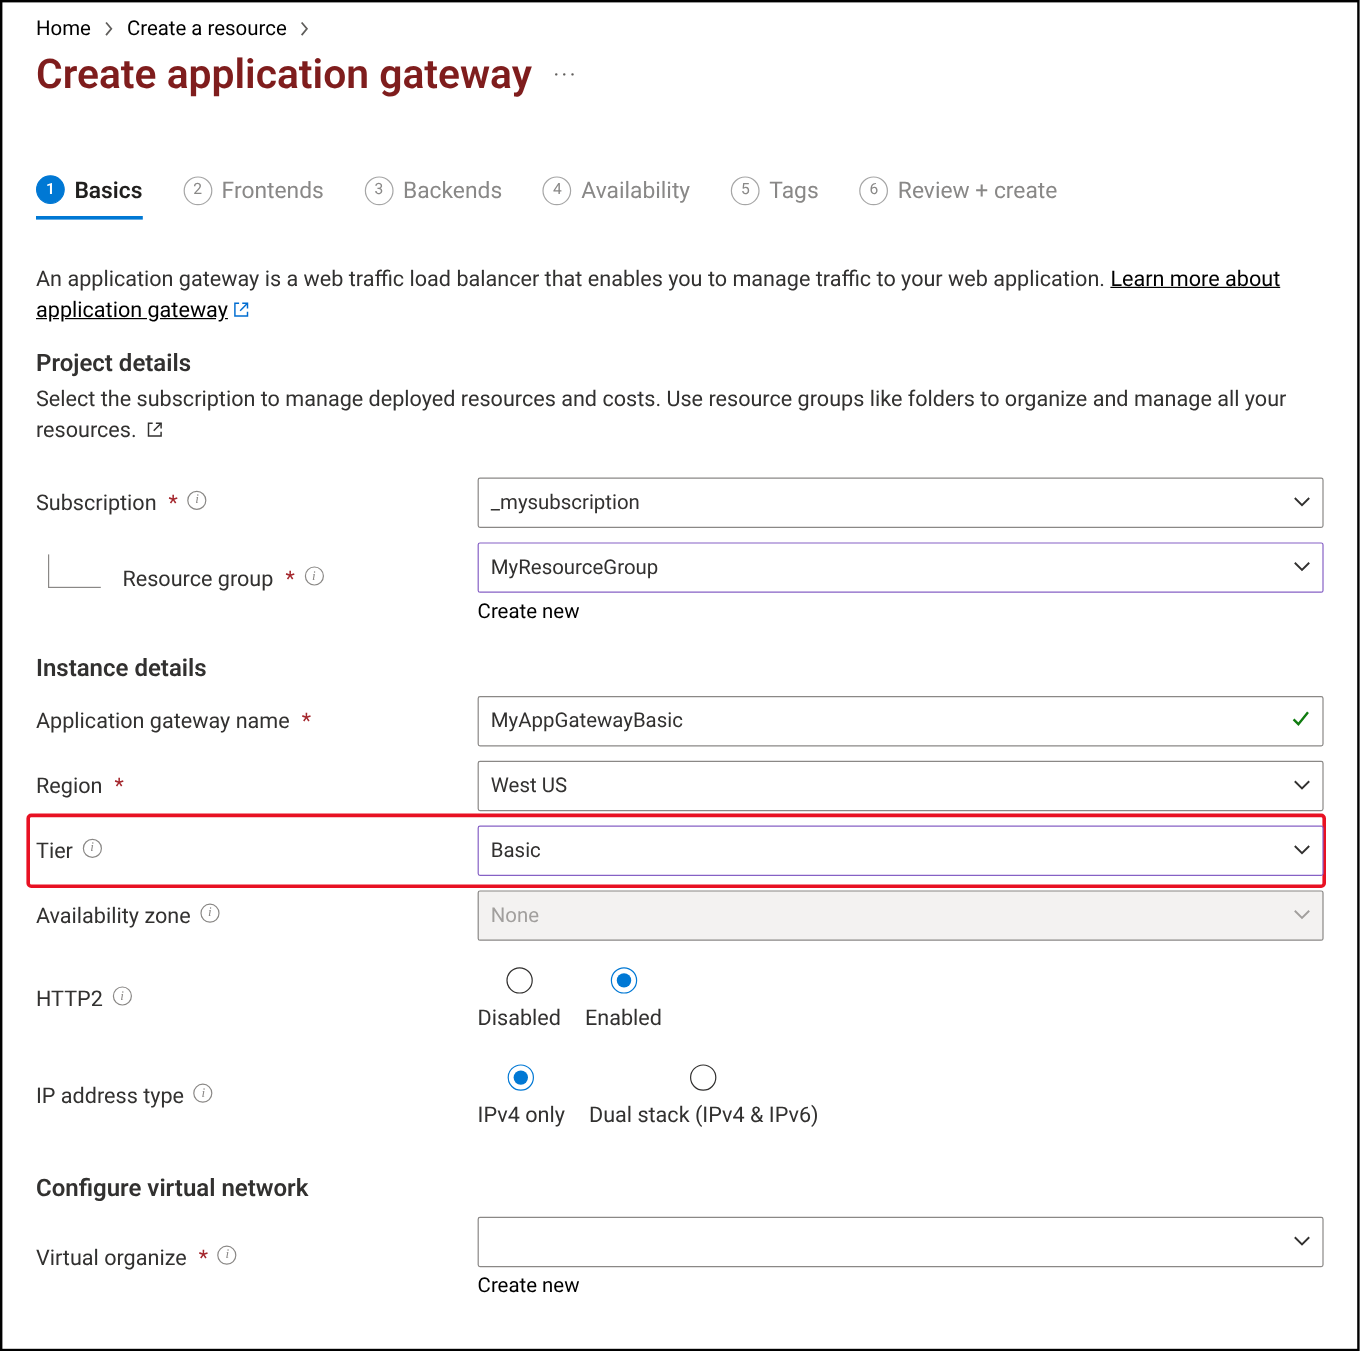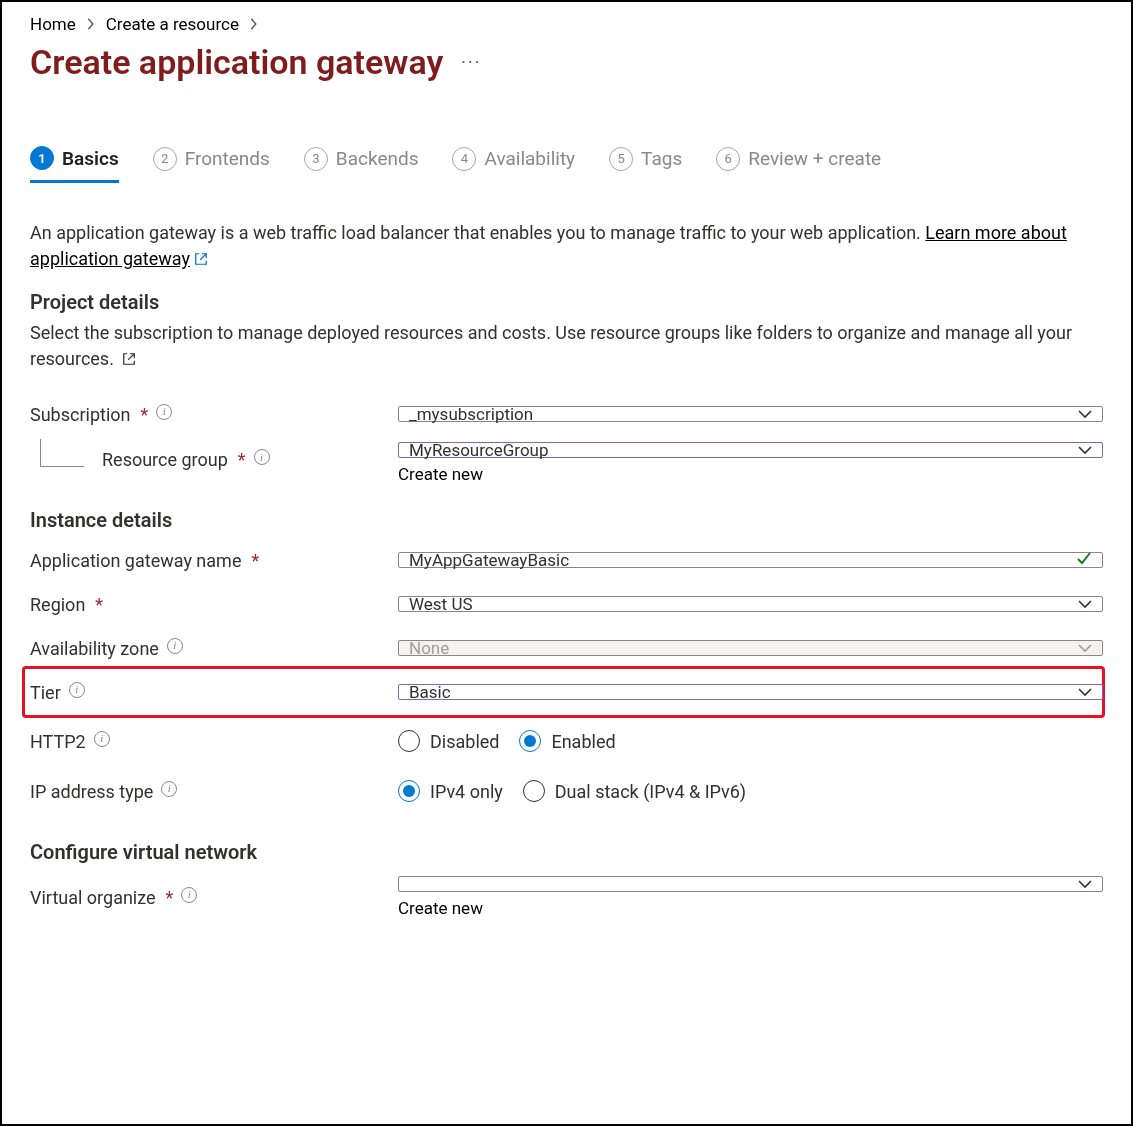--- a/index.html
+++ b/index.html
@@ -56,41 +56,41 @@
   .field-row .label-col { width:368px; flex-shrink:0; display:flex; align-items:flex-start; gap:8px; font-size:18px; }
   .field-row .input-col { flex:1; display:flex; flex-direction:column; }
   .req { color:#a4262c; margin-left:2px; }
   .info-icon { width:16px; height:16px; border-radius:50%; border:1px solid #8a8886; color:#8a8886; font-size:11px; display:inline-flex; align-items:center; justify-content:center; cursor:help; flex-shrink:0;}
   .info-icon::after { content:"i"; font-style: italic; font-family: Georgia, serif; position:relative; top:-0.5px;}
 
   .indent-connector { display:flex; align-items:center; }
   .connector { width:44px; height:28px; border-left:1px solid #8a8886; border-bottom:1px solid #8a8886; margin-left:10px; margin-right:10px; position:relative; top:-10px; }
 
   .select, .text-input {
-    width:100%; height:16px; border:1px solid #8a8886; border-radius:2px;
+    width:100%; height:42px; border:1px solid #8a8886; border-radius:2px;
     background:#fff; font-size:17px; padding:0 36px 0 10px; display:flex; align-items:center;
     position:relative; color:#323130; cursor:pointer;
   }
   .select.disabled { background:#f3f2f1; color:#a19f9d; cursor:not-allowed; }
   .select .caret { position:absolute; right:10px; top:50%; transform:translateY(-50%); }
   .caret svg { width:14px; height:10px; }
   .caret path { stroke:#323130; stroke-width:1.6; fill:none; }
   .select.disabled .caret path { stroke:#a19f9d; }
   .select.purple { border-color:#8661c5; }
 
   .text-input { cursor:text; padding-right:17px;}
   .valid-check { position:absolute; right:10px; top:50%; transform:translateY(-50%); }
   .valid-check svg { width:16px; height:16px; }
   .valid-check path { stroke:#107c10; stroke-width:2; fill:none; }
 
   .under-link { margin-top:6px; font-size:17px; }
 
   
   .radio-group { display:flex; align-items:center; gap:20px; }
-  .radio-item { display:flex; align-items:center; gap:10px; font-size:18px; cursor:pointer; }
+  .radio-item { display:flex; align-items:center; gap:10px; font-size:18px; cursor:pointer;flex-direction:column; }
   .radio-outer { width:22px; height:22px; border-radius:50%; border:1.5px solid #323130; display:flex; align-items:center; justify-content:center; flex-shrink:0;}
   .radio-outer.checked { border-color:#0078d4; }
   .radio-inner { width:12px; height:12px; border-radius:50%; background:#0078d4; }
 
   
   .highlight-row { position:relative; }
   .highlight-overlay {
     position:absolute; left:-8px; right:-2px; top:-4px; bottom:-4px;
     border:3px solid #e81123; border-radius:4px; pointer-events:none;
   }
@@ -231,44 +231,44 @@
     <div class="input-col">
       <div class="select">
         <span>West US</span>
         <span class="caret"><svg viewBox="0 0 14 10">
               <path d="M1 1 L7 7 L13 1"></path>
             </svg></span>
       </div>
     </div>
   </div>
 
+  <div class="field-row highlight-row">
+    <div class="highlight-overlay"></div>
+    <div class="label-col">
+      <span>Tier</span>
+      <span class="info-icon"></span>
+    </div>
+    <div class="input-col">
+      <div class="select purple">
+        <span>Basic</span>
+        <span class="caret"><svg viewBox="0 0 14 10">
+              <path d="M1 1 L7 7 L13 1"></path>
+            </svg></span>
+      </div>
+    </div>
+  </div>
+
   <div class="field-row">
     <div class="label-col">
       <span>Availability zone</span>
       <span class="info-icon"></span>
     </div>
     <div class="input-col">
       <div class="select disabled">
         <span>None</span>
-        <span class="caret"><svg viewBox="0 0 14 10">
-              <path d="M1 1 L7 7 L13 1"></path>
-            </svg></span>
-      </div>
-    </div>
-  </div>
-
-  <div class="field-row highlight-row">
-    <div class="highlight-overlay"></div>
-    <div class="label-col">
-      <span>Tier</span>
-      <span class="info-icon"></span>
-    </div>
-    <div class="input-col">
-      <div class="select purple">
-        <span>Basic</span>
         <span class="caret"><svg viewBox="0 0 14 10">
               <path d="M1 1 L7 7 L13 1"></path>
             </svg></span>
       </div>
     </div>
   </div>
 
   <div class="field-row" style="padding:16px 0;">
     <div class="label-col">
       <span>HTTP2</span>

